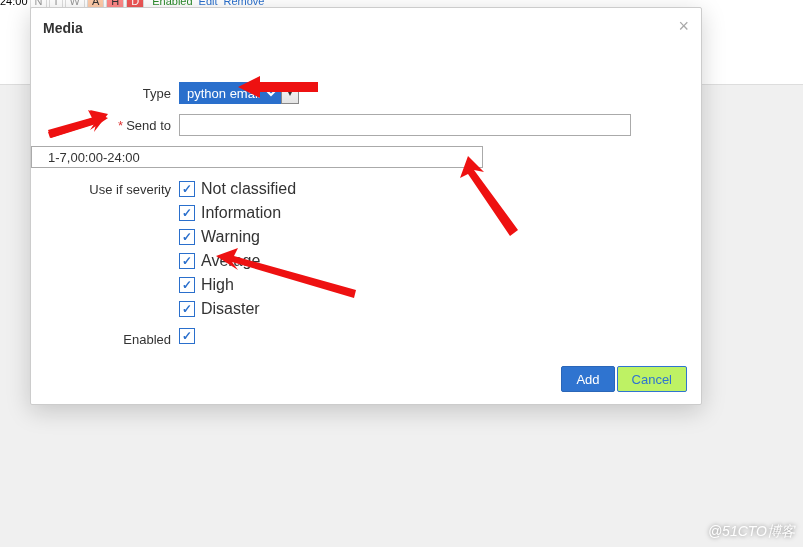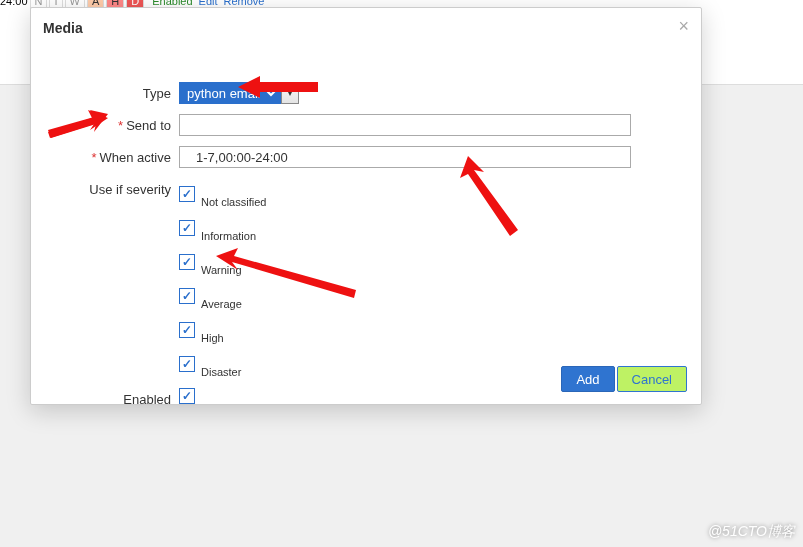--- a/index.html
+++ b/index.html
@@ -106,21 +106,21 @@
     .cks { display: flex; flex-direction: column; gap: 6px; padding-top: 2px; }
     .ck-row { display: flex; align-items: center; gap: 6px; }
     .ckbox {
       width: 16px; height: 16px;
       border: 1px solid #2a6fcc;
       display: inline-flex; align-items: center; justify-content: center;
       color: #2a6fcc; font-size: 12px; font-weight: bold;
       cursor: pointer;
       background: #fff;
     }
-    .ck-label { color: #333; font-size: 11px; margin-top: 16px; }
+    .ck-label { color: #333; font-size: 16px; }
     .footer {
       position: absolute;
       bottom: 12px; right: 14px;
       display: flex; gap: 2px;
     }
     .btn {
       height: 26px;
       padding: 0 14px;
       border-radius: 2px;
       font-size: 13px;
@@ -184,23 +184,20 @@
     </div>
 
     <div class="row">
       <div class="lbl">
         <span class="req">*</span><span>Send to</span>
       </div>
       <input class="textfield" type="text" value="" style="">
     </div>
 
     <div class="row">
-      <div class="lbl">
-        <span class="req">*</span><span>When active</span>
-      </div>
       <input class="textfield" type="text" value="1-7,00:00-24:00" style="">
     </div>
 
     <div class="row">
       <div class="lbl">Use if severity</div>
       <div class="cks">
         <div class="ck-row">
             <span class="ckbox">✓</span>
             <span class="ck-label">Not classified</span>
           </div>

